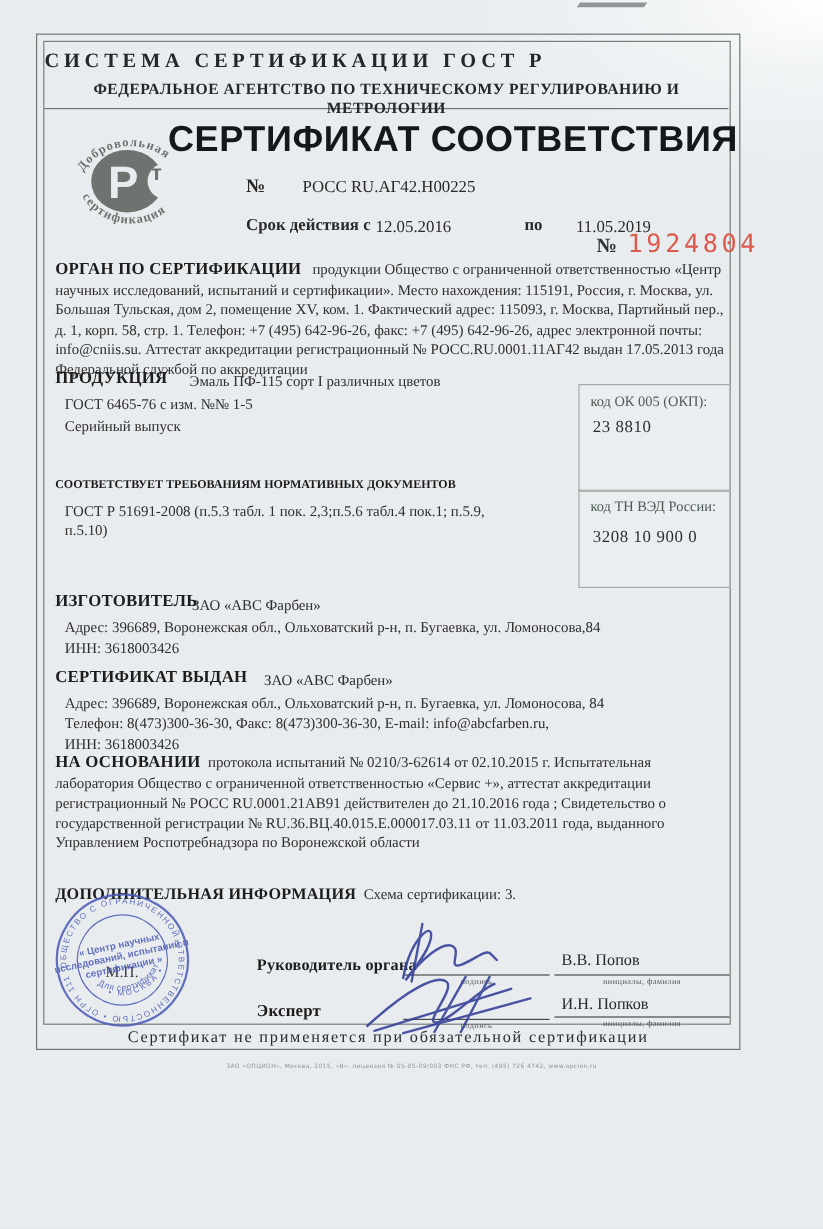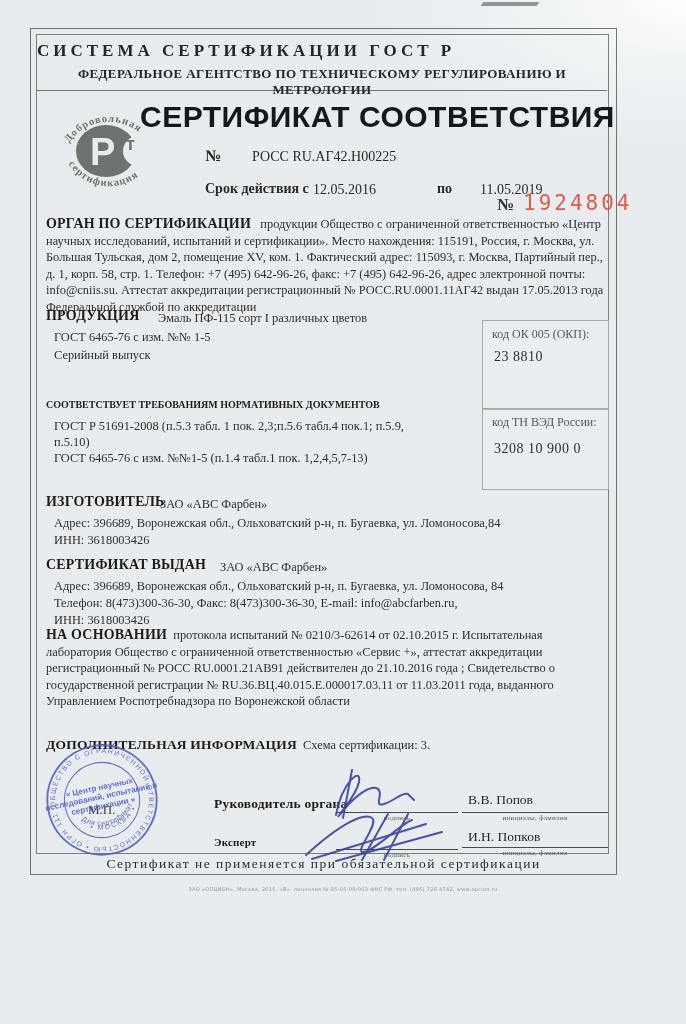--- a/index.html
+++ b/index.html
@@ -121,21 +121,20 @@
   <div class="abs body-t" style="left:54px; top:347px;">Серийный выпуск</div>
 
   <div class="abs code-box" style="left:482px; top:320px; width:125px; height:88px;">
     <div class="code-label">код ОК 005 (ОКП):</div>
     <div class="code-value">23 8810</div>
   </div>
 
   <div class="abs sec-h-sm" style="left:46px; top:399px;">СООТВЕТСТВУЕТ ТРЕБОВАНИЯМ НОРМАТИВНЫХ ДОКУМЕНТОВ</div>
   <div class="abs body-t" style="left:54px; top:418px; width:420px;">ГОСТ Р 51691-2008 (п.5.3 табл. 1 пок. 2,3;п.5.6 табл.4 пок.1; п.5.9,</div>
   <div class="abs body-t" style="left:54px; top:434px;">п.5.10)</div>
-  <div class="abs body-t" style="left:54px; top:450px;">ГОСТ 6465-76  с изм. №№1-5 (п.1.4 табл.1 пок. 1,2,4,5,7-13)</div>
 
   <div class="abs code-box" style="left:482px; top:408px; width:125px; height:80px;">
     <div class="code-label">код ТН ВЭД России:</div>
     <div class="code-value" style="top:32px;">3208 10 900 0</div>
   </div>
 
   <div class="abs sec-h" style="left:46px; top:494px;">ИЗГОТОВИТЕЛЬ</div>
   <div class="abs body-t" style="left:160px; top:496px;">ЗАО «АВС Фарбен»</div>
   <div class="abs body-t" style="left:54px; top:515px; width:550px;">Адрес: 396689, Воронежская обл., Ольховатский р-н, п. Бугаевка, ул. Ломоносова,84</div>
   <div class="abs body-t" style="left:54px; top:532px;">ИНН: 3618003426</div>
@@ -174,21 +173,21 @@
     </text>
   </svg>
 
   <div class="abs sec-h" style="left:214px; top:796px; font-size:13.5px;">Руководитель органа</div>
   <div class="abs sign-line" style="left:336px; top:812px; width:122px;"></div>
   <div class="abs sign-caption" style="left:336px; top:814px; width:122px;">подпись</div>
   <div class="abs sig-name" style="left:468px; top:792px;">В.В. Попов</div>
   <div class="abs sign-line" style="left:462px; top:812px; width:146px;"></div>
   <div class="abs sign-caption" style="left:462px; top:814px; width:146px;">инициалы, фамилия</div>
 
-  <div class="abs sec-h" style="left:214px; top:836px; font-size:11px;">Эксперт</div>
+  <div class="abs sec-h" style="left:214px; top:836px; font-size:14px;">Эксперт</div>
   <div class="abs sign-line" style="left:336px; top:849px; width:122px;"></div>
   <div class="abs sign-caption" style="left:336px; top:851px; width:122px;">подпись</div>
   <div class="abs sig-name" style="left:468px; top:829px;text-align:right;">И.Н. Попков</div>
   <div class="abs sign-line" style="left:462px; top:847px; width:146px;"></div>
   <div class="abs sign-caption" style="left:462px; top:849px; width:146px;">инициалы, фамилия</div>
 
   <svg class="abs z2" style="left:296px; top:760px;" width="200" height="105" viewBox="0 0 200 105">
     <g fill="none" stroke="#39439a" stroke-width="2" stroke-linecap="round" opacity="0.9">
       <path d="M 40 55 C 46 22 66 6 63 22 C 60 36 46 50 42 57 C 56 38 72 26 80 28 C 90 31 76 48 88 44 C 98 41 106 32 112 34 L 118 40"></path>
       <path d="M 56 10 L 47 58"></path>

